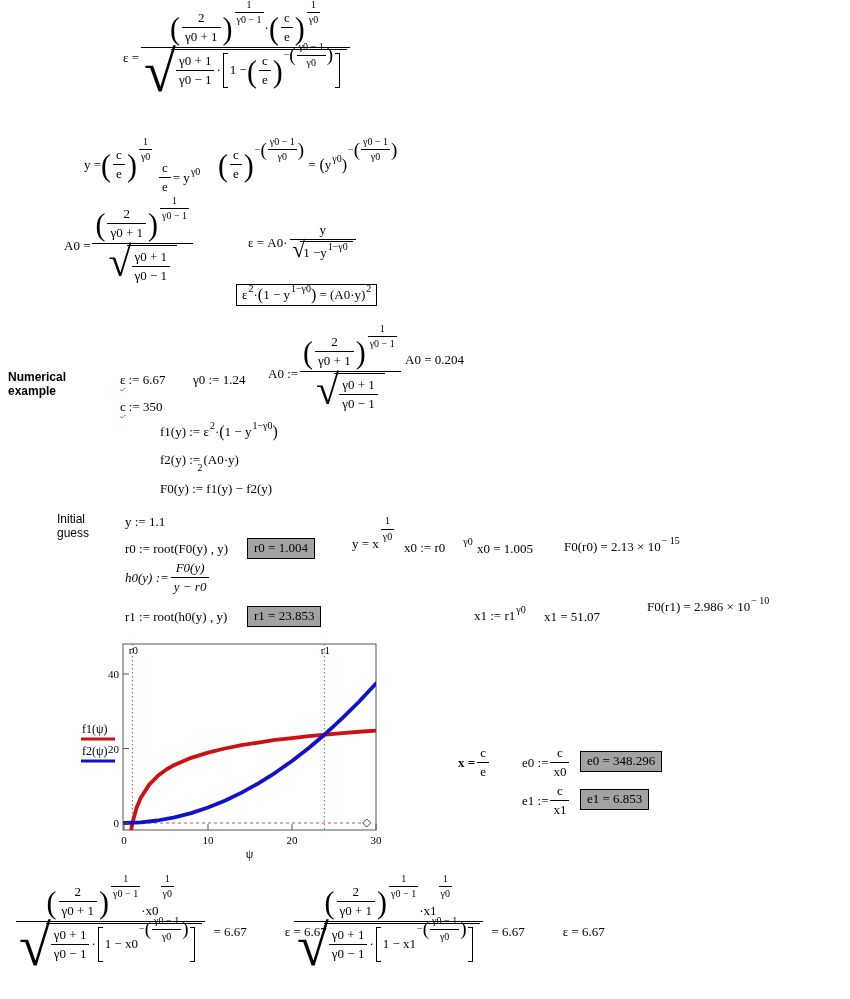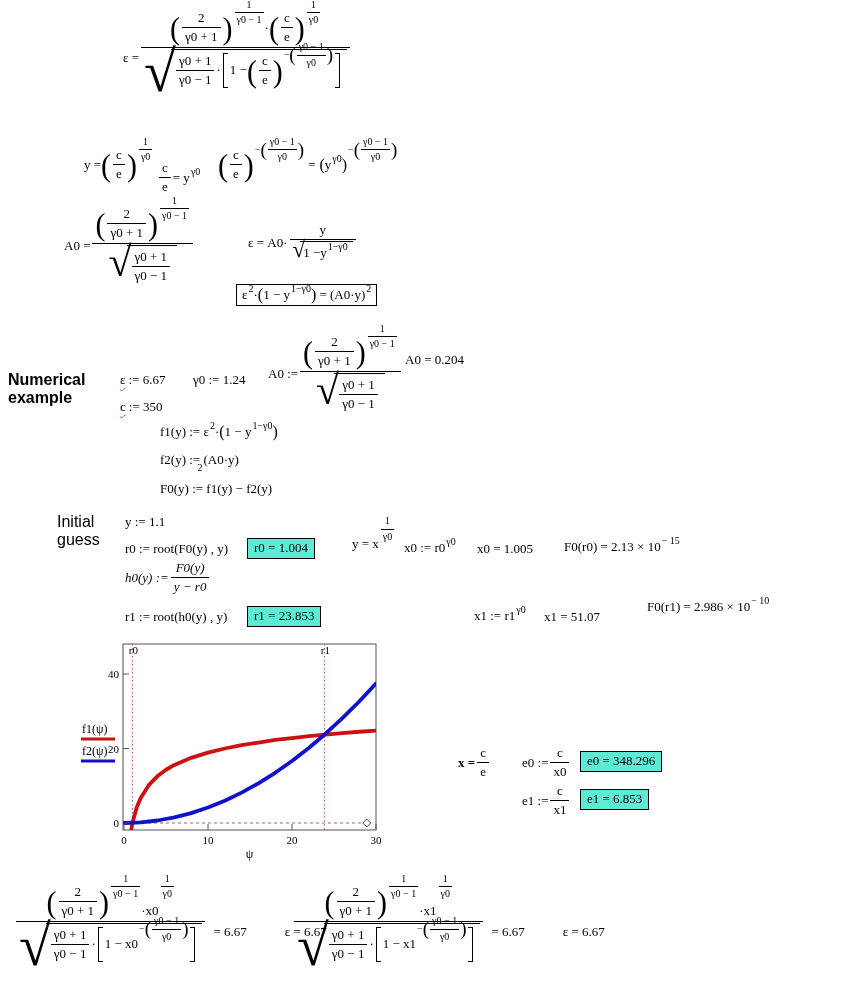--- a/index.html
+++ b/index.html
@@ -1,20 +1,20 @@
 <!DOCTYPE html>
 <html><head>
 <meta charset="utf-8">
 <style>
   html,body{margin:0;padding:0;background:#fff;}
   .sheet{position:relative;width:850px;height:999px;background:#ffffff;overflow:hidden;}
   
   .mr{position:absolute;display:flex;align-items:center;font-family:"Liberation Serif",serif;
       font-size:13px;color:#000;white-space:nowrap;line-height:1.25;}
-  .lbl{font-family:"Liberation Sans",sans-serif;font-size:16px;color:#000;line-height:1.15;}
+  .lbl{font-family:"Liberation Sans",sans-serif;font-size:12px;color:#000;line-height:1.15;}
   .b{font-weight:bold;}
   
   .fr{display:inline-flex;flex-direction:column;vertical-align:middle;margin:0 2px;}
   .fr>.n{display:flex;align-items:center;justify-content:center;border-bottom:1px solid #000;padding:0 3px 1px;}
   .fr>.d{display:flex;align-items:center;justify-content:center;padding:1px 3px 0;}
   
   .fx{display:inline-flex;align-items:center;transform:translateY(-15px);margin-left:1px;font-size:10px;}
   .fx .fr{margin:0 1px;}
   .fx .fr>.n{padding:0 2px 1px;}
   .fx .fr>.d{padding:1px 2px 0;}
@@ -30,21 +30,21 @@
   .sqb.r{border-right:1px solid #000;border-top:1px solid #000;border-bottom:1px solid #000;}
   .brow{display:inline-flex;align-items:center;}
   
   .sq{display:inline-flex;align-items:flex-start;}
   .rs{display:inline-block;line-height:1;margin-right:-5px;font-weight:400;}
   .rs56{font-size:58px;transform:translateY(-6px);}
   .rs40{font-size:42px;transform:translateY(-4px);}
   .rs24{font-size:23px;transform:translateY(-3px);}
   .rb{border-top:1px solid #000;display:inline-flex;align-items:center;padding:3px 5px 0 3px;}
   
-  .res{background:#5eead4;border:1px solid #000;padding:1px 6px 2px;}
+  .res{background:#a3a3a3;border:1px solid #000;padding:1px 6px 2px;}
   .box{border:1px solid #000;padding:2px 5px;display:inline-flex;align-items:center;}
   .squig{text-decoration:underline;text-decoration-style:wavy;text-decoration-color:#3a9a3a;
          text-decoration-thickness:1px;text-underline-offset:3px;}
   .row10{display:inline-flex;align-items:center;font-size:10px;}
 </style>
 </head>
 <body>
 
 <div class="sheet">
 
@@ -327,21 +327,21 @@
   </div>
   <div class="mr" style="left:352px;top:530px;">
     <span>y = x</span>
     <span class="fx">
         <span class="fr">
           <span class="n">1</span>
           <span class="d">γ0</span>
         </span>
       </span>
   </div>
-  <div class="mr" style="left:404px;top:540px;">
+  <div class="mr" style="left:404px;top:540px;gap:17px;">
     <span>x0 := r0</span>
       <span class="sup">γ0</span>
   </div>
   <div class="mr" style="left:477px;top:541px;">
     <span>x0 = 1.005</span>
   </div>
   <div class="mr" style="left:564px;top:539px;">
     <span>F0(r0) = 2.13 × 10</span>
       <span class="sup">− 15</span>
   </div>

